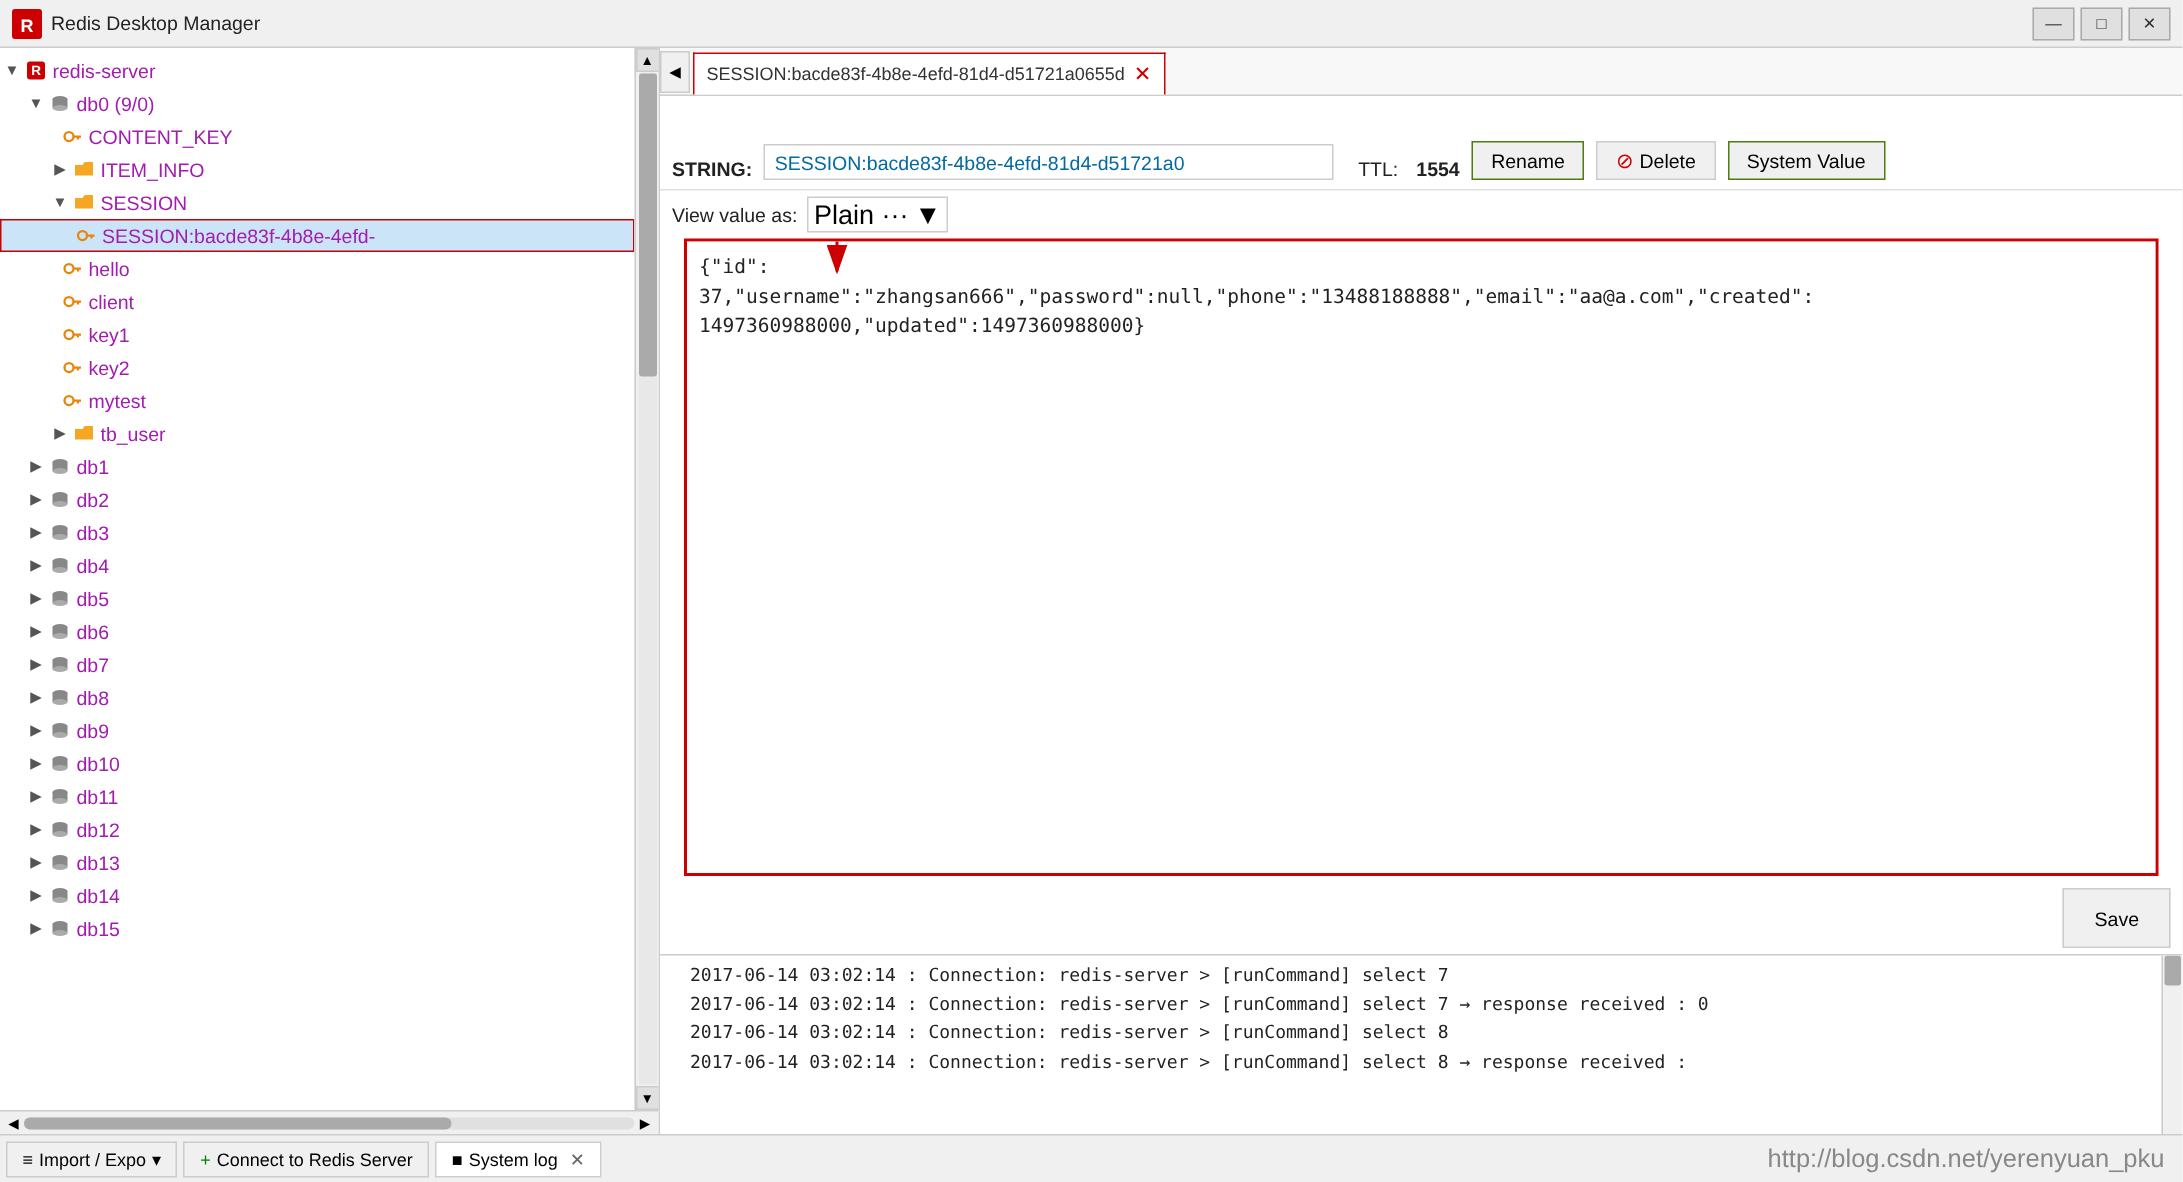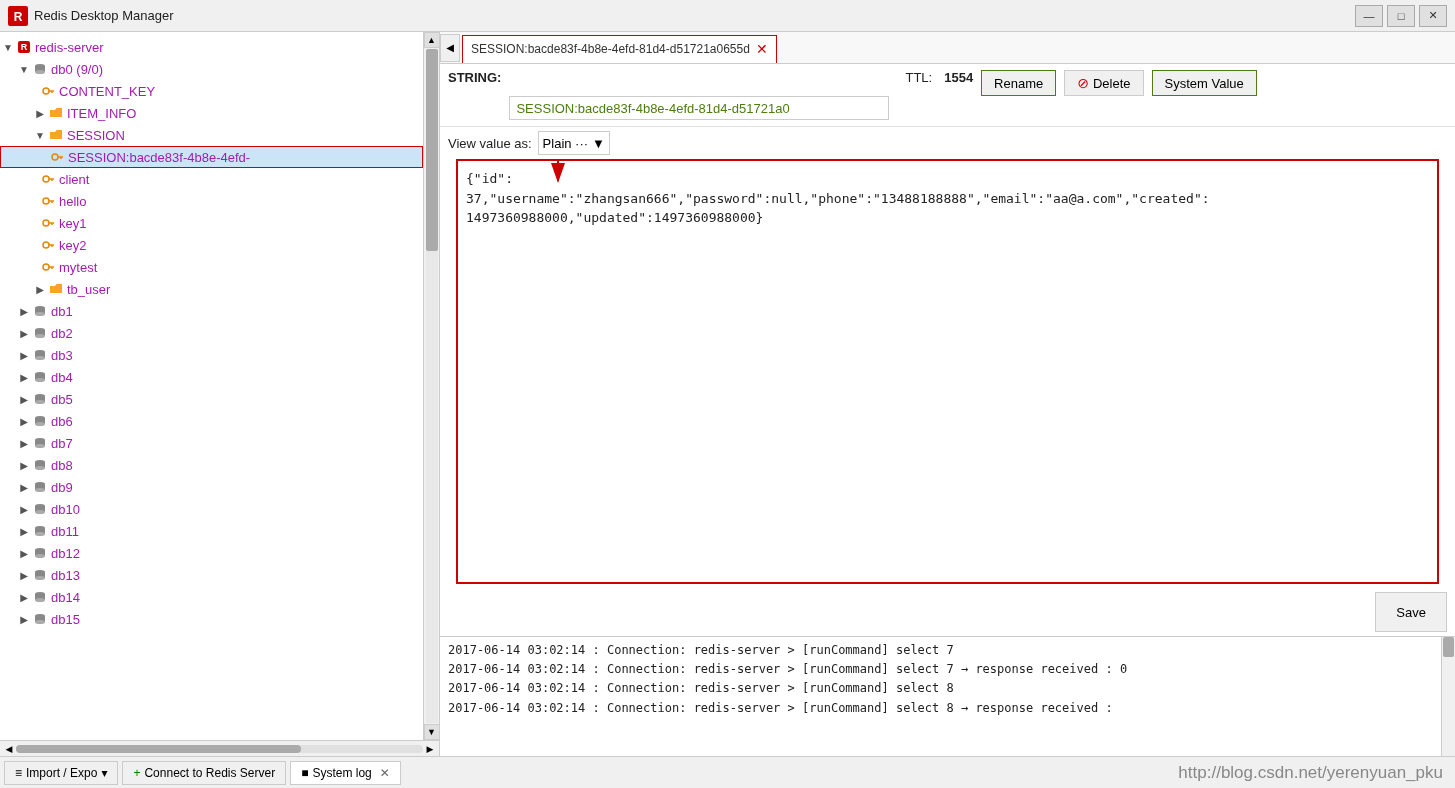--- a/index.html
+++ b/index.html
@@ -102,28 +102,28 @@
       padding: 0 8px; border: 1px solid #cc0000; border-bottom: none;
       background: white; margin: 2px 2px 0 2px; cursor: pointer;
       font-size: 12px; color: #333;
     }
     .tab-close {
       margin-left: 6px; color: #cc0000; cursor: pointer; font-size: 14px; line-height: 1;
     }
 
     
     .toolbar-row {
-      display: flex; align-items: flex-start;
+      display: flex; align-items: flex-end;
       padding: 6px 8px; border-bottom: 1px solid #e0e0e0;
       flex-shrink: 0; gap: 8px;
     }
     .toolbar-label { font-weight: bold; font-size: 13px; color: #222; }
     .toolbar-input {
       border: 1px solid #ccc; padding: 2px 6px; font-size: 13px;
-      height: 24px; width: 380px; color: #4d7c0f; margin-top: 26px;
+      height: 24px; width: 380px; color: #0369a1; margin-top: 26px;
     }
     .ttl-label { font-size: 13px; color: #222; margin-left: 8px; }
     .ttl-value { font-size: 13px; font-weight: bold; color: #222; margin-left: 4px; }
     .toolbar-btn {
       height: 26px; padding: 0 12px; border: 1px solid #4d7c0f;
       background: #f0f0f0; cursor: pointer; font-size: 13px;
       display: flex; align-items: center; gap: 4px;
       white-space: nowrap;
     }
     .toolbar-btn.delete { border-color: #ccc; }
@@ -131,21 +131,21 @@
 
     
     .value-header {
       display: flex; align-items: center;
       padding: 4px 8px; flex-shrink: 0;
     }
     .value-label { font-size: 13px; color: #222; flex: 1; }
     .view-as-label { font-size: 13px; color: #222; margin-right: 6px; }
     .view-as-select {
       border: 1px solid #ccc; background: white; height: 24px; padding: 0 4px;
-      font-size: 13px; cursor: pointer; display: flex; align-items: center; gap: 4px;
+      font-size: 18px; cursor: pointer; display: flex; align-items: center; gap: 4px;
     }
 
     
     .value-area {
       flex: 1; position: relative; margin: 0 8px;
       border: 2px solid #cc0000; overflow: hidden;
       min-height: 0;
     }
     .value-text {
       width: 100%; height: 100%;
@@ -166,21 +166,21 @@
     }
 
     
     .log-area {
       height: 120px; border-top: 1px solid #ccc;
       background: white; overflow-y: auto; flex-shrink: 0;
       position: relative;
     }
     .log-text {
       font-family: monospace; font-size: 12px; color: #222;
-      padding: 4px 8px; line-height: 1.6; white-space: pre-wrap;
+      padding: 4px 20px; line-height: 1.6; white-space: pre-wrap;
     }
     .log-scrollbar {
       position: absolute; right: 0; top: 0; bottom: 0;
       width: 14px; background: #f0f0f0; border-left: 1px solid #ccc;
     }
     .log-scroll-thumb {
       position: absolute; top: 0; left: 1px; right: 1px;
       height: 20px; background: #aaa; border-radius: 2px;
     }
 
@@ -334,35 +334,35 @@
           <span class="tree-indent"></span>
           <span class="tree-indent"></span>
           <span class="tree-arrow" style="width:8px"></span>
           <span class="tree-icon">
             <svg width="14" height="14" viewBox="0 0 14 14">
                 <circle cx="5" cy="7" r="3" fill="none" stroke="#e8860a" stroke-width="1.5"></circle>
                 <line x1="8" y1="7" x2="13" y2="7" stroke="#e8860a" stroke-width="1.5"></line>
                 <line x1="11" y1="7" x2="11" y2="9" stroke="#e8860a" stroke-width="1.5"></line>
               </svg>
           </span>
-          <span class="tree-label">client</span>
+          <span class="tree-label">hello</span>
         </div>
 
         <div class="tree-item">
           <span class="tree-indent"></span>
           <span class="tree-indent"></span>
           <span class="tree-arrow" style="width:8px"></span>
           <span class="tree-icon">
             <svg width="14" height="14" viewBox="0 0 14 14">
                 <circle cx="5" cy="7" r="3" fill="none" stroke="#e8860a" stroke-width="1.5"></circle>
                 <line x1="8" y1="7" x2="13" y2="7" stroke="#e8860a" stroke-width="1.5"></line>
                 <line x1="11" y1="7" x2="11" y2="9" stroke="#e8860a" stroke-width="1.5"></line>
               </svg>
           </span>
-          <span class="tree-label">hello</span>
+          <span class="tree-label">client</span>
         </div>
 
         <div class="tree-item">
           <span class="tree-indent"></span>
           <span class="tree-indent"></span>
           <span class="tree-arrow" style="width:8px"></span>
           <span class="tree-icon">
             <svg width="14" height="14" viewBox="0 0 14 14">
                 <circle cx="5" cy="7" r="3" fill="none" stroke="#e8860a" stroke-width="1.5"></circle>
                 <line x1="8" y1="7" x2="13" y2="7" stroke="#e8860a" stroke-width="1.5"></line>

